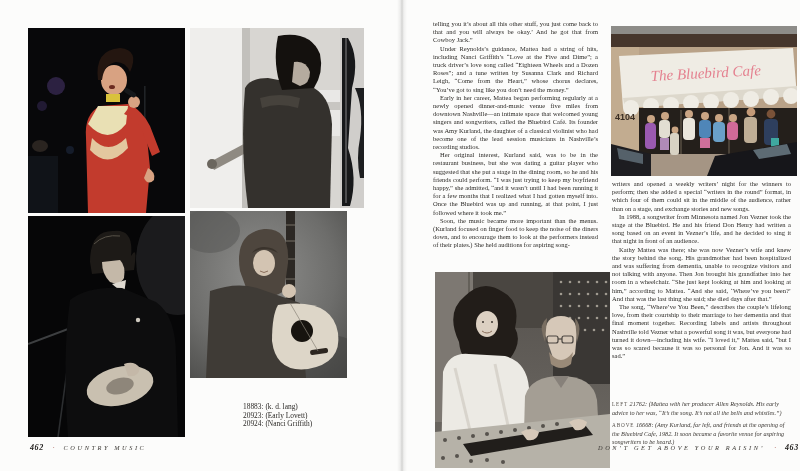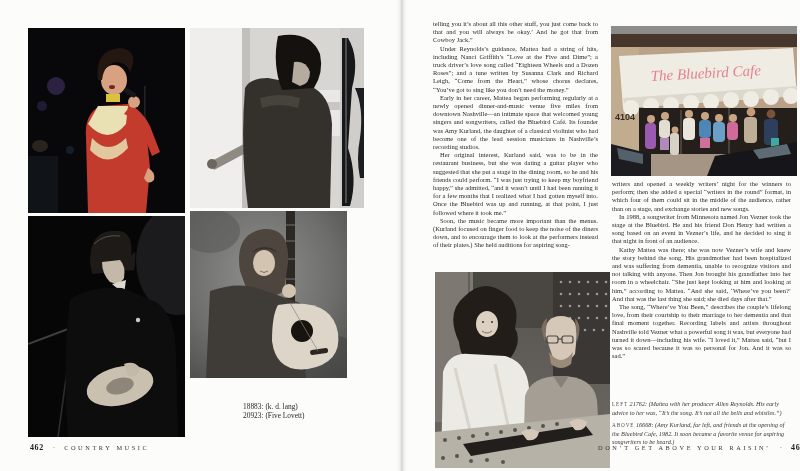--- a/index.html
+++ b/index.html
@@ -34,21 +34,21 @@
   #caption-left-page{left:205px;top:403px;width:175px;margin-left:38px;}
   #caption-left-page p{margin:0;font-size:7.4px;line-height:8.7px;color:#2b2926;}
 
   
   #captions-right{left:612px;top:400px;width:178px;}
   .photo-caption{margin:0 0 5px 0;font-size:6.2px;line-height:7.7px;font-style:italic;color:#3b3733;}
   .cap-label{font-style:normal;font-size:5.2px;letter-spacing:0.9px;color:#56514b;}
   .cap-num{font-style:italic;}
 
   
-  .footer{position:absolute;display:flex;align-items:baseline;top:443px;}
+  .footer{position:absolute;display:flex;align-items:baseline;top:443px;font-style:italic;}
   #footer-left{left:30px;}
   #footer-right{left:598px;}
   .pagenum{font-size:8px;font-weight:bold;letter-spacing:0.6px;color:#1e1c1a;}
   .runhead{font-size:6.3px;letter-spacing:2.6px;color:#3a3733;white-space:nowrap;}
   .footdot{color:#8f2b20;font-size:7px;margin:0 9px;}
 </style>
 </head>
 <body>
 
 <div id="spread">
@@ -143,21 +143,22 @@
       <circle cx="99" cy="80" r="7" fill="#d3c4b2"></circle>
       <path d="M88 94 Q142 86 148 122 Q152 152 118 158 Q86 162 82 130 Q82 104 88 94 Z" fill="#ddd6c8"></path>
       <circle cx="112" cy="120" r="11" fill="#17140f"></circle>
       <rect x="120" y="138" width="18" height="5" rx="2" transform="rotate(-8 129 140)" fill="#2c2620"></rect>
       <line x1="100" y1="92" x2="128" y2="140" stroke="#8a8478" stroke-width="0.7"></line>
     </svg>
   </div>
 
   <div id="caption-left-page" class="abs">
       <p>18883: (k. d. lang)</p>
-      <p>20923: (Five Lovett)</p>
+      <p>20923: (Early Lovett)</p>
+      <p>20924: (Nanci Griffith)</p>
     </div>
 
   <div id="footer-left" class="footer">
     <span class="pagenum">462</span>
     <span class="footdot">·</span>
     <span class="runhead">COUNTRY MUSIC</span>
   </div>
 
   <div id="col-left" class="bodycol">
       <p>telling you it’s about all this other stuff, you just come back to that and you will always be okay.’ And he got that from Cowboy Jack.”</p>

